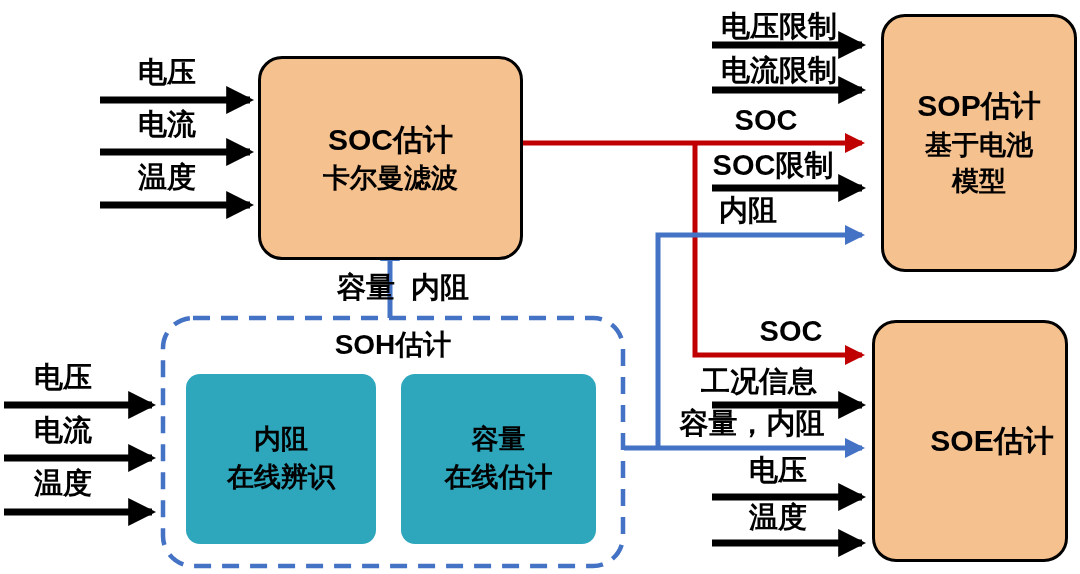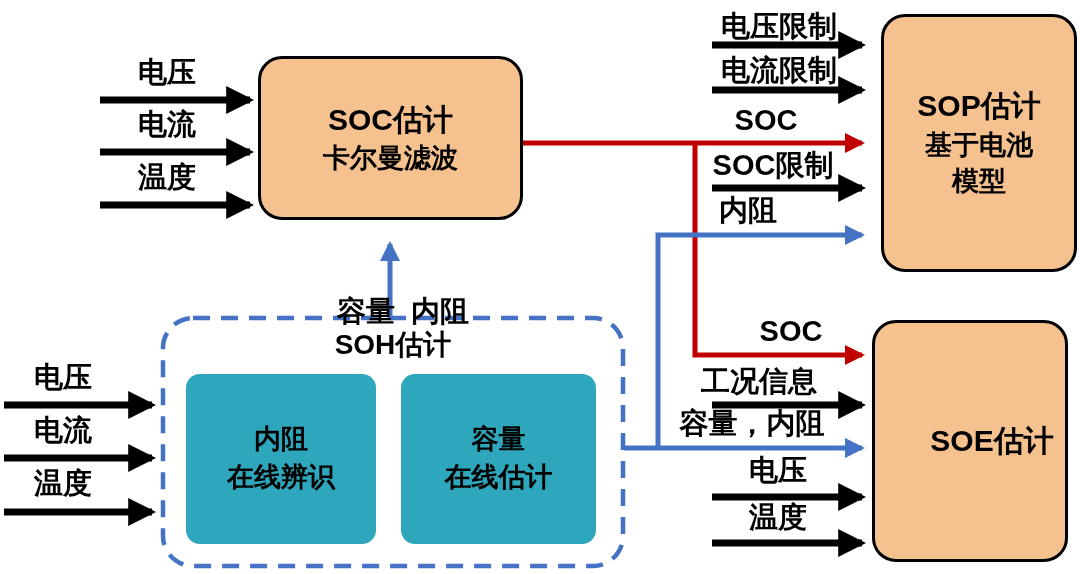--- a/index.html
+++ b/index.html
@@ -88,21 +88,21 @@
       <path d="M695 143V355H862" marker-end="url(#mR)"></path>
     </g>
 
     <g stroke-width="5" fill="none" style="stroke:var(--line-blue,#4472C4)">
       <path d="M624 448H862" marker-end="url(#mU)"></path>
       <path d="M658 448V235H862" marker-end="url(#mU)"></path>
       <path d="M390 318V244" marker-end="url(#mU)"></path>
     </g>
   </svg>
 
-  <div class="box" style="left:258px; top:56px; width:265px; height:164px;">
+  <div class="box" style="left:258px; top:56px; width:265px; height:204px;">
     <div class="title">SOC估计</div>
     <div class="subtitle">卡尔曼滤波</div>
   </div>
 
   <div class="box" style="left:872px; top:14px; width:196px; height:258px;margin-left:9px;">
     <div class="title">SOP估计</div>
     <div class="subtitle">基于电池
 模型</div>
   </div>
 
@@ -119,21 +119,21 @@
 在线估计</div>
 
   <div class="lbl" style="left:167px; top:73px;">电压</div>
   <div class="lbl" style="left:167px; top:125px;">电流</div>
   <div class="lbl" style="left:167px; top:178px;">温度</div>
 
   <div class="lbl" style="left:63px; top:378px;">电压</div>
   <div class="lbl" style="left:63px; top:431px;">电流</div>
   <div class="lbl" style="left:63px; top:484px;">温度</div>
 
-  <div class="lbl" style="left:403px; top:288px;margin-top:24px;">容量  内阻</div>
+  <div class="lbl" style="left:403px; top:288px;">容量  内阻</div>
 
   <div class="lbl" style="left:779px; top:27px;">电压限制</div>
   <div class="lbl" style="left:779px; top:71px;">电流限制</div>
   <div class="lbl" style="left:766px; top:120px;">SOC</div>
   <div class="lbl" style="left:773px; top:166px;">SOC限制</div>
   <div class="lbl" style="left:748px; top:211px;">内阻</div>
 
   <div class="lbl" style="left:791px; top:331px;">SOC</div>
   <div class="lbl" style="left:759px; top:382px;">工况信息</div>
   <div class="lbl" style="left:752px; top:424px;">容量，内阻</div>

